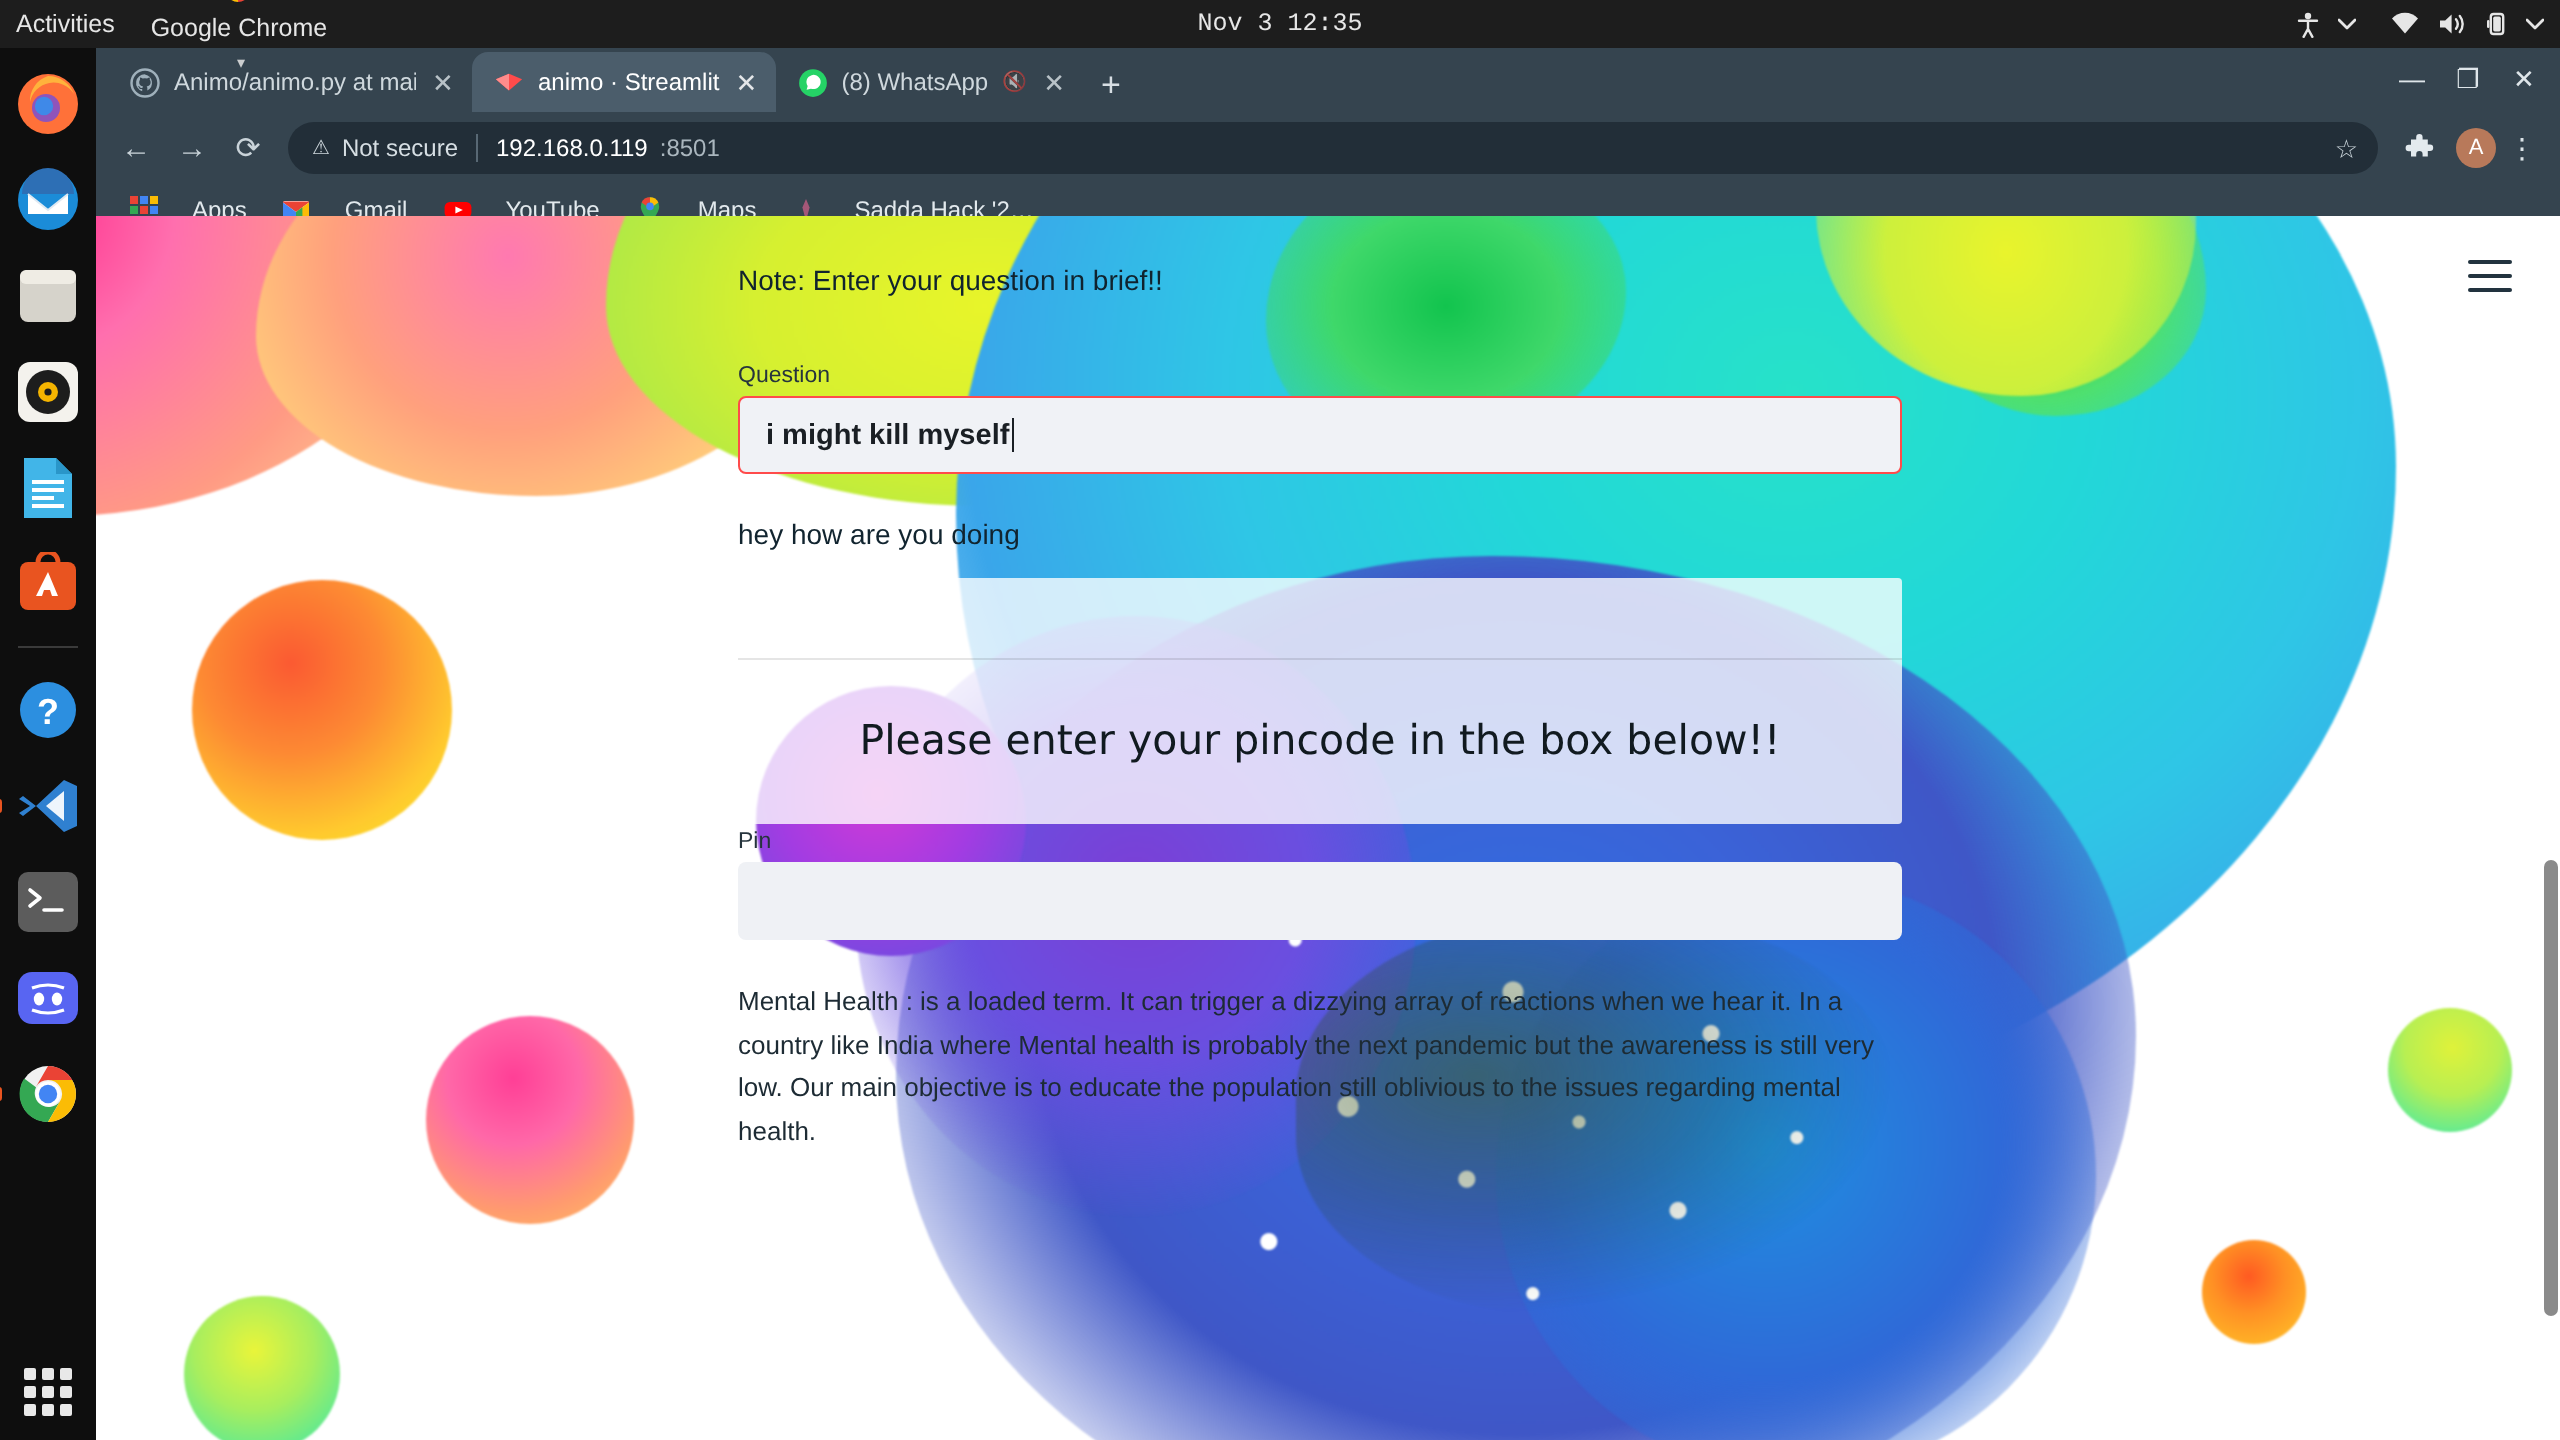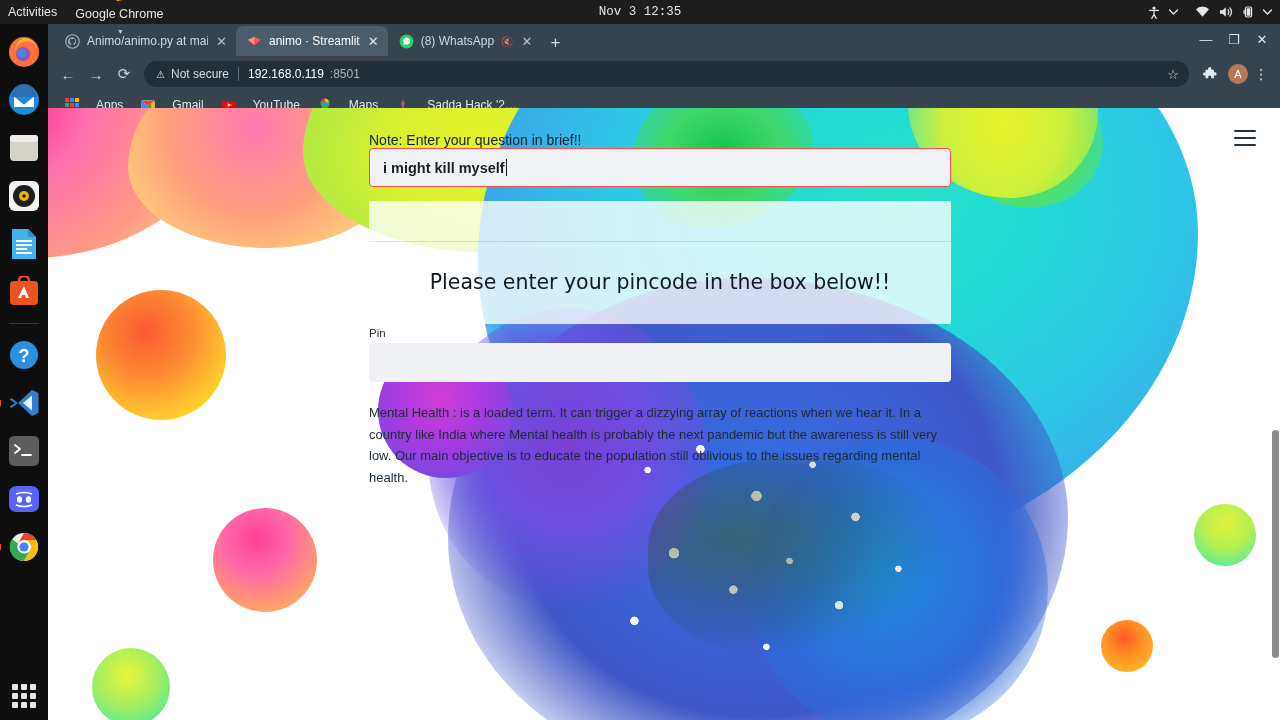--- a/index.html
+++ b/index.html
@@ -556,25 +556,27 @@
         <div id="hamburger">
           <i></i>
             <i></i>
             <i></i>
         </div>
 
         <div id="content">
 
           <div class="st-note">Note: Enter your question in brief!!</div>
 
+          <div class="st-label">Question</div>
           <div class="st-input">
             <span>i might kill myself</span>
               <span class="caret"></span>
           </div>
 
+          <div class="st-echo">hey how are you doing</div>
 
           <div id="panel">
             <div class="rule"></div>
             <div class="big2">Please enter your pincode in the box below!!</div>
           </div>
 
           <div id="pin-label">Pin</div>
           <div id="pin-input" class="st-input plain">
             <span></span>
           </div>

